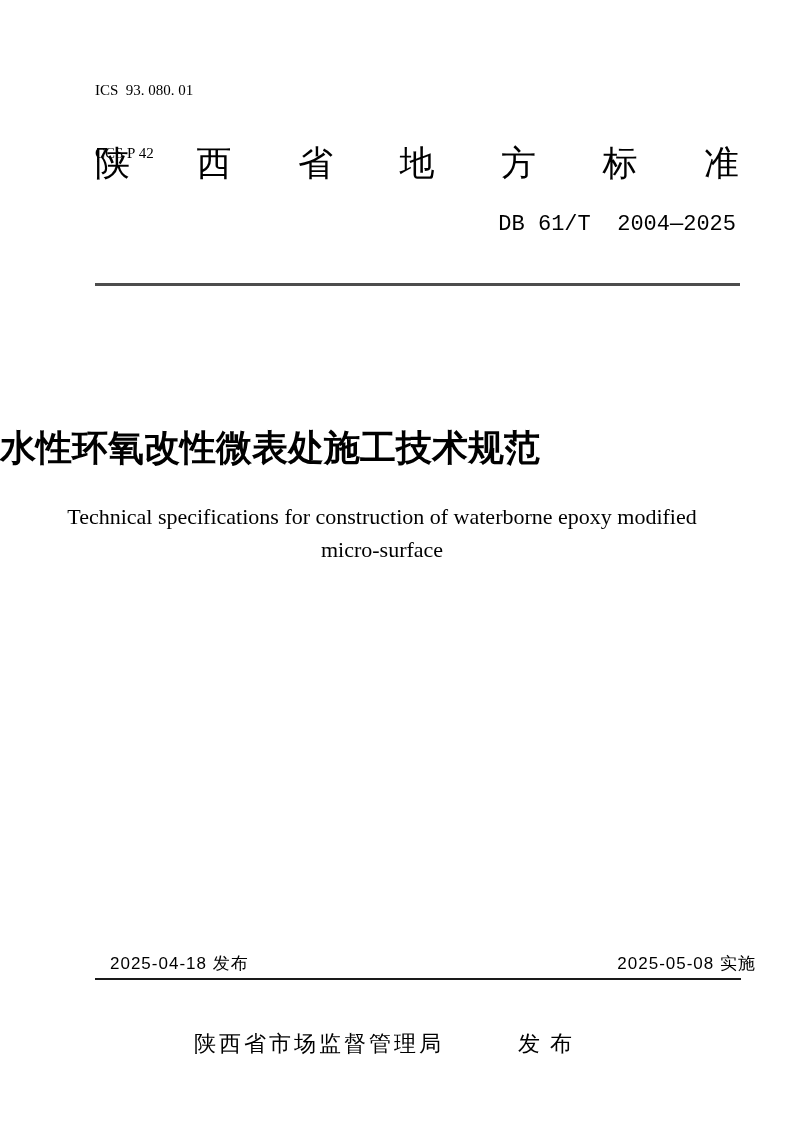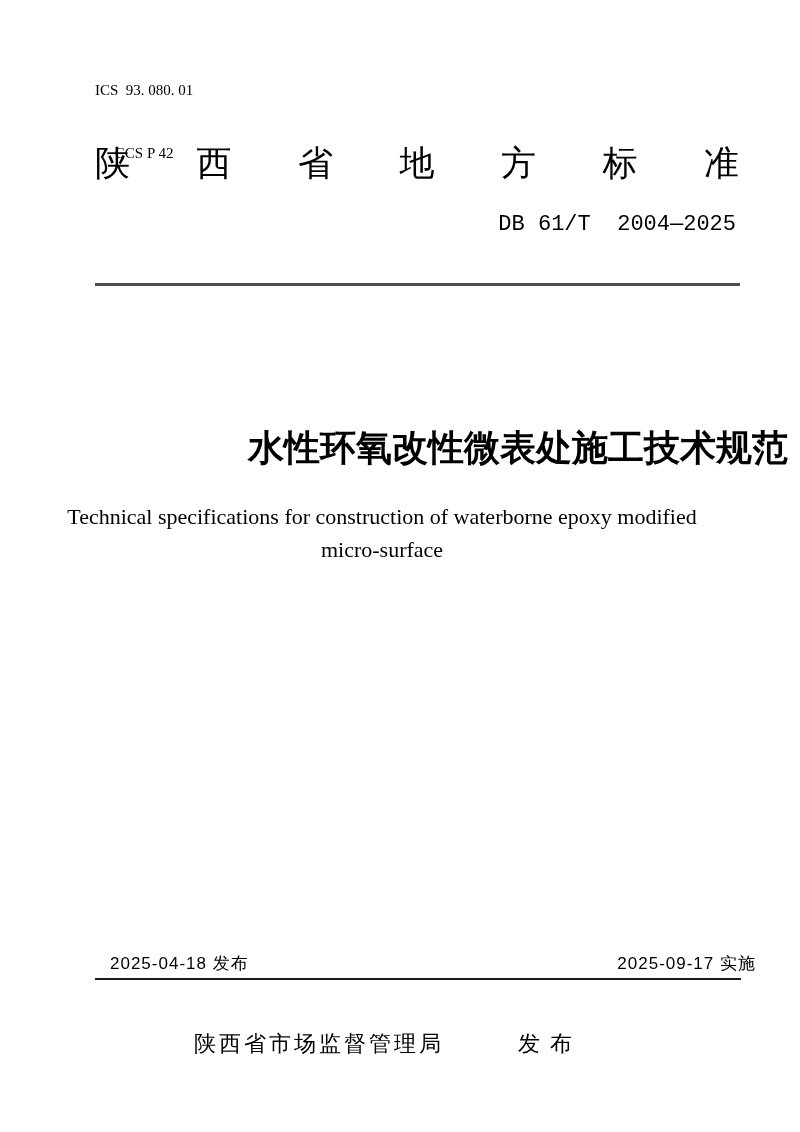--- a/index.html
+++ b/index.html
@@ -19,21 +19,20 @@
   }
 
   .ics-block {
     position: absolute;
     left: 95px;
     top: 38px;
     font-family: "Liberation Serif", "DejaVu Serif", serif;
     font-size: 15px;
     line-height: 21px;
     white-space: pre;
-    text-align: center;
   }
 
   .db-logo {
     position: absolute;
     right: 67px;
     top: 60px;
     font-family: "Liberation Serif", "DejaVu Serif", serif;
     font-weight: 700;
     font-size: 74px;
     line-height: 66px;
@@ -69,21 +68,21 @@
     width: 645px;
     height: 3px;
     background: #4d4d4d;
   }
 
   .title-cn {
     position: absolute;
     left: 0;
     top: 424px;
     width: 788px;
-    text-align: right;
+    text-align: left;
     font-size: 36px;
     font-weight: 700;
     line-height: 48px;
   }
 
   .title-en {
     position: absolute;
     left: 0;
     top: 500px;
     width: 764px;
@@ -148,21 +147,21 @@
 
   <div class="title-cn">水性环氧改性微表处施工技术规范</div>
 
   <div class="title-en">
     <div>Technical specifications for construction of waterborne epoxy modified</div>
     <div>micro-surface</div>
   </div>
 
   <div class="dates-row">
     <span>2025-04-18 发布</span>
-    <span>2025-09-17 实施</span>
+    <span>2025-05-08 实施</span>
   </div>
 
   <div class="rule-bottom"></div>
 
   <div class="issuer-row">
     <span class="issuer">陕西省市场监督管理局</span>
     <span class="publish">发布</span>
   </div>
 
 </div>

